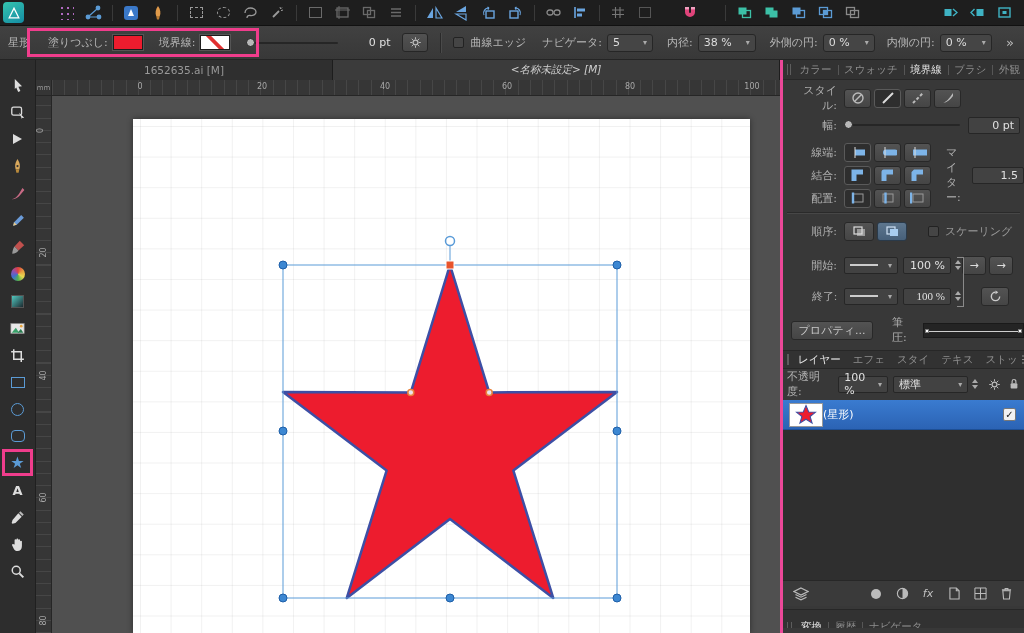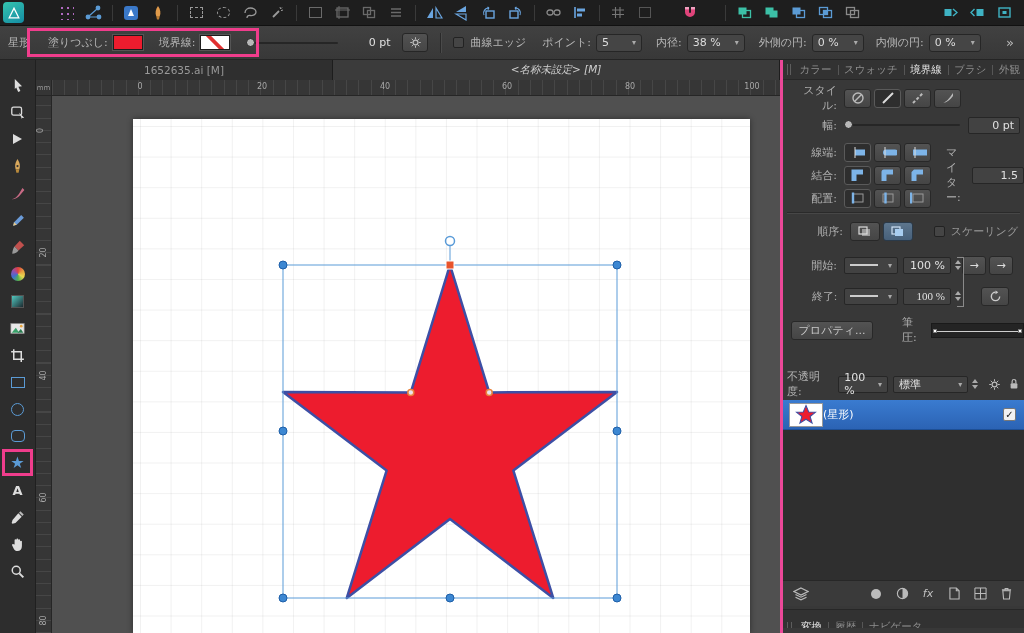--- a/index.html
+++ b/index.html
@@ -324,21 +324,21 @@
     <span style="margin-left:10px; width:42px; text-align:right; color:#e0e0e0;">0 pt</span>
     <div class="gear-btn" style="margin-left:12px;">
       <svg width="13" height="13" viewBox="0 0 16 16">
           <circle cx="8" cy="8" r="3" fill="none" stroke="#bbb" stroke-width="1.5"></circle>
           <path d="M8 1.5 V4 M8 12 V14.5 M1.5 8 H4 M12 8 H14.5 M3.4 3.4 L5.2 5.2 M10.8 10.8 L12.6 12.6 M12.6 3.4 L10.8 5.2 M5.2 10.8 L3.4 12.6" stroke="#bbb" stroke-width="1.2"></path>
         </svg>
     </div>
     <div class="vsep" style="margin-left:12px;"></div>
     <div class="chk" style="margin-left:12px;"></div>
     <span class="ctx-label" style="margin-left:6px;">曲線エッジ</span>
-    <span class="ctx-label" style="margin-left:16px;">ポイント:</span>
+    <span class="ctx-label" style="margin-left:16px;">ナビゲータ:</span>
     <div class="ctx-drop" style="margin-left:5px; width:46px;">
       <span>5</span>
       <span class="dd-chevron">▾</span>
     </div>
     <span class="ctx-label" style="margin-left:14px;">内径:</span>
     <div class="ctx-drop" style="margin-left:5px; width:58px;">
       <span>38 %</span>
       <span class="dd-chevron">▾</span>
     </div>
     <span class="ctx-label" style="margin-left:14px;">外側の円:</span>
@@ -614,21 +614,21 @@
       <div class="pbtn">
         <svg width="16" height="12" viewBox="0 0 16 12">
             <rect x="3" y="2" width="10" height="8" fill="none" stroke="#999" stroke-width="1"></rect>
             <line x1="1" y1="0.5" x2="1" y2="11.5" stroke="#7db4e8" stroke-width="2.4"></line>
           </svg>
       </div>
     </div>
 
     <div class="hdivider" style="top:152px;"></div>
 
-    <div class="prow" style="top:160px;justify-content:center;">
+    <div class="prow" style="top:160px;">
       <span class="plbl">順序:</span>
       <div class="pbtn" style="min-width:30px;">
         <svg width="15" height="13" viewBox="0 0 15 13">
             <rect x="5" y="4" width="8" height="7" fill="#9a9a9a"></rect>
             <rect x="2" y="2" width="8" height="7" fill="none" stroke="#ddd" stroke-width="1.2"></rect>
           </svg>
       </div>
       <div class="pbtn sel-blue" style="min-width:30px;">
         <svg width="15" height="13" viewBox="0 0 15 13">
             <rect x="2" y="2" width="8" height="7" fill="none" stroke="#cfe2f5" stroke-width="1.2"></rect>
@@ -683,28 +683,45 @@
               <path d="M7 0.5 L10 2.5 L7 4.5 Z" fill="#ccc"></path>
             </svg>
         </div>
       </div>
     </div>
 
     <div class="prow" style="top:258px; height:24px;">
       <div class="pbtn" style="min-width:82px; margin-left:2px;">
           <span>プロパティ...</span>
         </div>
-      <span style="margin-left:26px; color:#b0b0b0;">筆圧:</span>
+      <span style="margin-left:16px; color:#b0b0b0;">筆圧:</span>
       <div class="pressure-box" style="margin-left:6px;">
         <div class="line"></div>
         <div class="h1"></div>
         <div class="h2"></div>
       </div>
     </div>
 
+    <div class="lp-tabs">
+      <div class="grip"></div>
+      <span class="ptab active">レイヤー</span>
+        <div class="tab-sep"></div>
+      <span class="ptab">エフェ</span>
+        <div class="tab-sep"></div>
+      <span class="ptab">スタイ</span>
+        <div class="tab-sep"></div>
+      <span class="ptab">テキス</span>
+        <div class="tab-sep"></div>
+      <span class="ptab">ストッ</span>
+      <div style="margin-left:auto; margin-right:4px;" class="ficon">
+        <svg width="10" height="9" viewBox="0 0 10 9">
+            <path d="M0 1 H10 M0 4.5 H10 M0 8 H7" stroke="#8f8f8f" stroke-width="1.2"></path>
+          </svg>
+      </div>
+    </div>
 
     <div class="prow" style="top:312px; height:24px; padding-left:4px;">
       <span style="color:#b0b0b0;">不透明度:</span>
       <div class="pdrop" style="width:50px; margin-left:4px;">
         <span>100 %</span>
         <span class="dd-chevron">▾</span>
       </div>
       <div class="pdrop" style="width:76px; margin-left:5px;">
         <span>標準</span>
         <span class="dd-chevron">▾</span>

